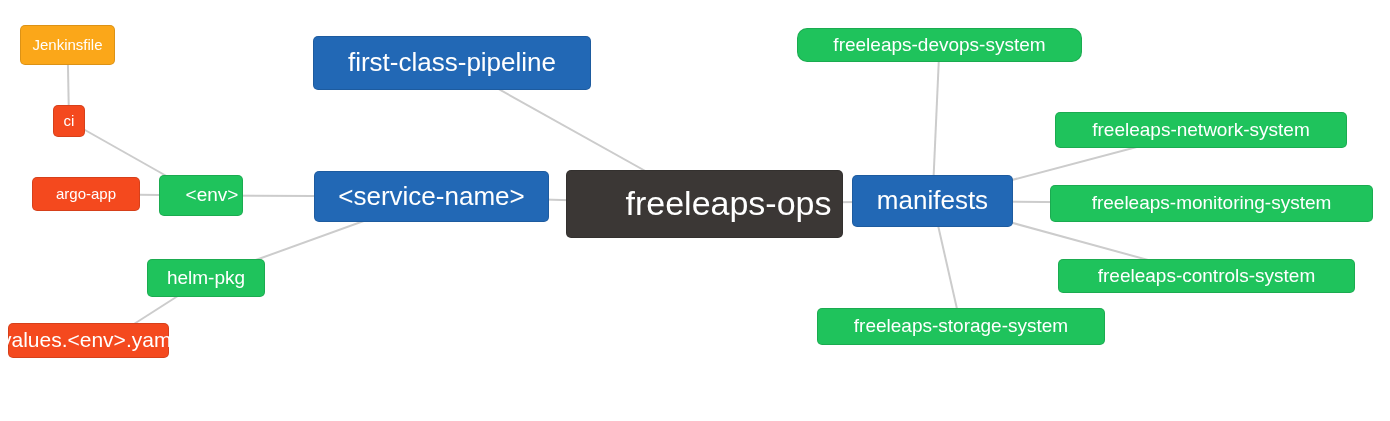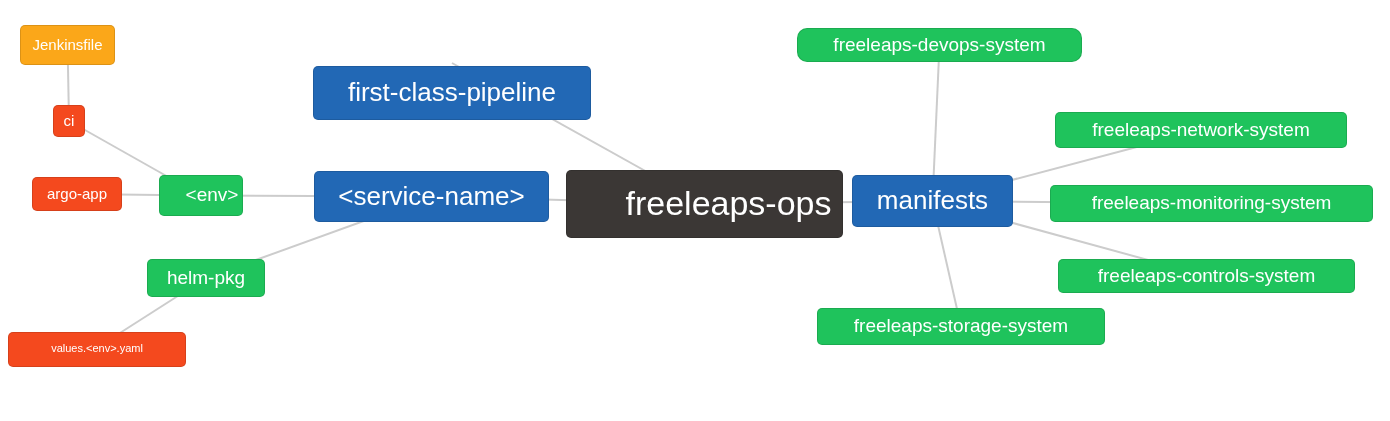--- a/index.html
+++ b/index.html
@@ -57,42 +57,42 @@
       <line x1="932.5" y1="201" x2="939.5" y2="45" stroke="#CCCCCC" stroke-width="2"></line>
       <line x1="932.5" y1="201" x2="1201" y2="130" stroke="#CCCCCC" stroke-width="2"></line>
       <line x1="932.5" y1="201" x2="1211.5" y2="203.5" stroke="#CCCCCC" stroke-width="2"></line>
       <line x1="932.5" y1="201" x2="1206.5" y2="276" stroke="#CCCCCC" stroke-width="2"></line>
       <line x1="932.5" y1="201" x2="961" y2="326.5" stroke="#CCCCCC" stroke-width="2"></line>
     </svg>
   <div id="node-layer">
       <div class="node" style="left: 566px; top: 170px; width: 277px; height: 68px; font-size: 34px; background: rgb(59, 55, 53); padding-left: 48px;">
         <span>freeleaps-ops</span>
       </div>
-      <div class="node" style="left: 313px; top: 36px; width: 278px; height: 54px; font-size: 26px; background: rgb(34, 104, 181); margin-top: 30px;">
+      <div class="node" style="left: 313px; top: 36px; width: 278px; height: 54px; font-size: 26px; background: rgb(34, 104, 181);">
         <span>first-class-pipeline</span>
       </div>
       <div class="node" style="left: 314px; top: 171px; width: 235px; height: 51px; font-size: 26px; background: rgb(34, 104, 181);">
         <span>&lt;service-name&gt;</span>
       </div>
       <div class="node" style="left: 852px; top: 175px; width: 161px; height: 52px; font-size: 26px; background: rgb(34, 104, 181);">
         <span>manifests</span>
       </div>
       <div class="node" style="left: 159px; top: 175px; width: 84px; height: 41px; font-size: 19px; background: rgb(31, 195, 92); padding-left: 22px;">
         <span>&lt;env&gt;</span>
       </div>
       <div class="node" style="left: 147px; top: 259px; width: 118px; height: 38px; font-size: 19px; background: rgb(31, 195, 92);">
         <span>helm-pkg</span>
       </div>
       <div class="node" style="left: 53px; top: 105px; width: 32px; height: 32px; font-size: 15px; background: rgb(244, 73, 30);">
         <span>ci</span>
       </div>
-      <div class="node" style="left: 32px; top: 177px; width: 90px; height: 34px; font-size: 15px; background: rgb(244, 73, 30);">
+      <div class="node" style="left: 32px; top: 177px; width: 108px; height: 34px; font-size: 15px; background: rgb(244, 73, 30);">
         <span>argo-app</span>
       </div>
-      <div class="node" style="left: 8px; top: 332px; width: 178px; height: 35px; font-size: 11px; background: rgb(244, 73, 30);">
+      <div class="node" style="left: 8px; top: 323px; width: 161px; height: 35px; font-size: 21px; background: rgb(244, 73, 30);">
         <span>values.&lt;env&gt;.yaml</span>
       </div>
       <div class="node" style="left: 20px; top: 25px; width: 95px; height: 40px; font-size: 15px; background: rgb(251, 167, 25);">
         <span>Jenkinsfile</span>
       </div>
       <div class="node" style="left: 797px; top: 28px; width: 285px; height: 34px; font-size: 19px; background: rgb(31, 195, 92); border-radius: 10px;">
         <span>freeleaps-devops-system</span>
       </div>
       <div class="node" style="left: 1055px; top: 112px; width: 292px; height: 36px; font-size: 19px; background: rgb(31, 195, 92);">
         <span>freeleaps-network-system</span>

